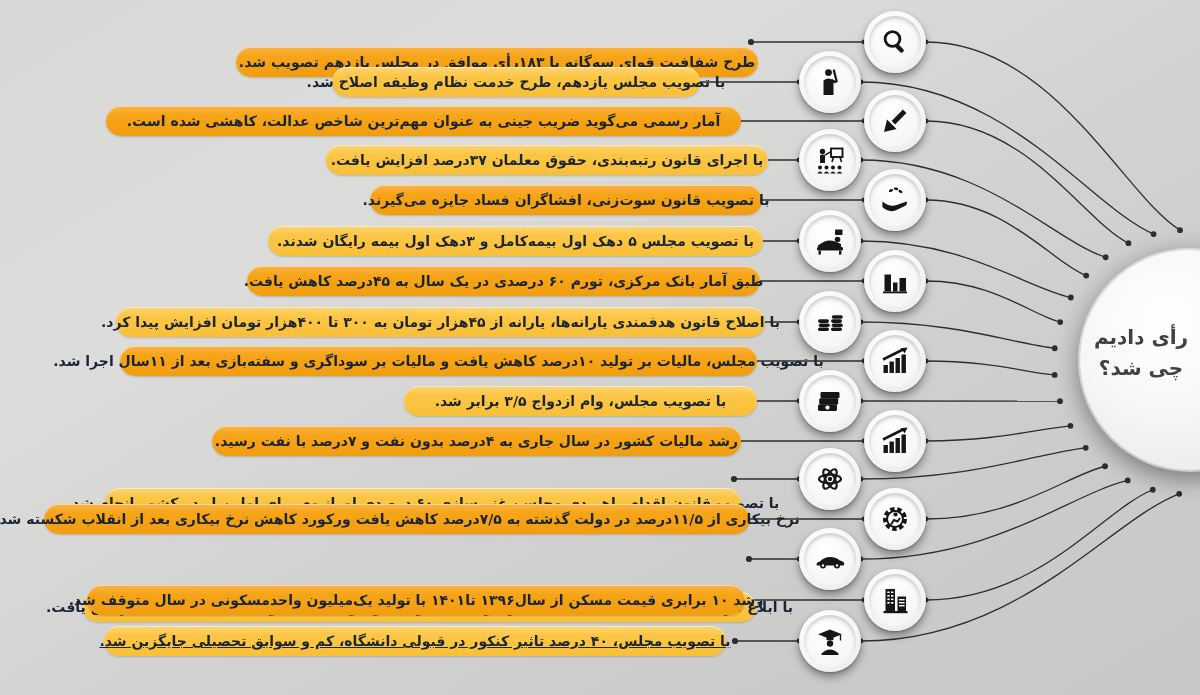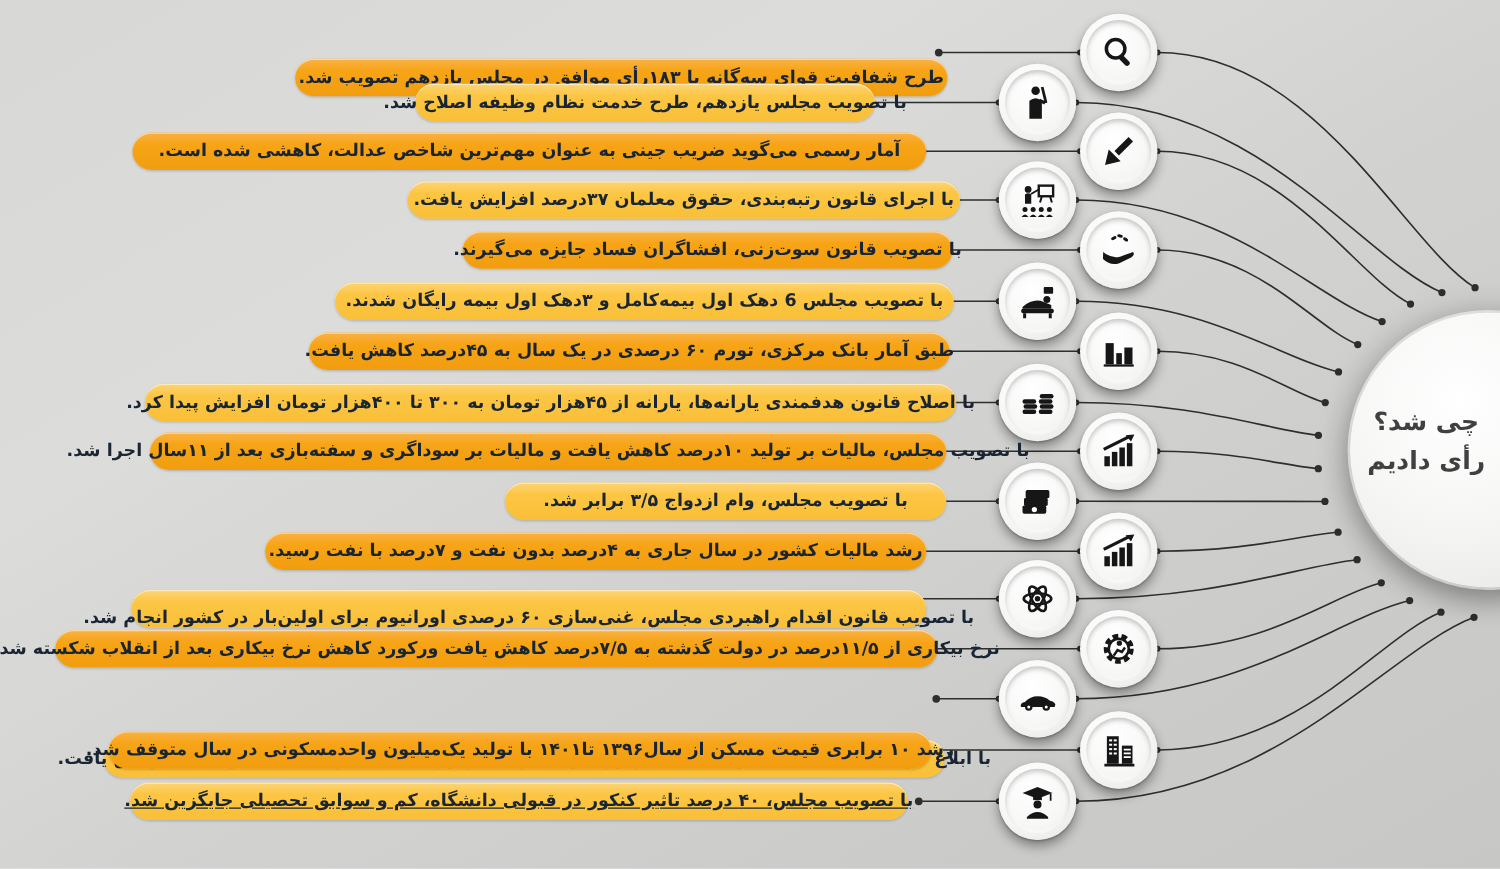--- a/index.html
+++ b/index.html
@@ -148,22 +148,22 @@
       <circle cx="1152.7714355757585" cy="489.74921724341027" r="2.9" fill="#2e2e2e"></circle>
       <line x1="735" y1="641" x2="799" y2="641" stroke="#2e2e2e" stroke-width="1.3"></line>
       <circle cx="735" cy="641" r="3.1" fill="#2e2e2e"></circle>
       <circle cx="799" cy="641" r="2.4" fill="#2e2e2e"></circle>
       <path d="M861 641 C1020.1033451281012 641,1109.201218399838 520.3165631918433,1179.2066902562024 493.82507706322355" fill="none" stroke="#2e2e2e" stroke-width="1.3"></path>
       <circle cx="861" cy="641" r="2.4" fill="#2e2e2e"></circle>
       <circle cx="1179.2066902562024" cy="493.82507706322355" r="2.9" fill="#2e2e2e"></circle>
     </svg>
   <div class="hub"></div>
   <div class="hub-text" dir="rtl">
+    <span>رأی دادیم</span>
     <span>چی شد؟</span>
-    <span>رأی دادیم</span>
   </div>
   <div id="rows">
       <div class="ribbon orange" style="left: 236px; width: 522px; top: 27px; margin-top: 20px;">
         <span>طرح شفافیت قوای سه‌گانه با ۱۸۳رأی موافق در مجلس یازدهم تصویب شد.</span>
       </div>
       <div class="badge" style="left: 864px; top: 11px;">
         <div class="well">
           <svg width="32" height="32" viewBox="0 0 32 32">
             <circle cx="13.5" cy="13" r="7.4" fill="none" stroke="#161616" stroke-width="2.8"></circle>
             <rect x="18.6" y="17.4" width="10" height="4.4" rx="2.2" fill="#161616" transform="rotate(45 18.6 17.4)"></rect>
@@ -228,21 +228,21 @@
             <g fill="#161616">
               <ellipse cx="12" cy="6.5" rx="2.3" ry="1.3" transform="rotate(-25 12 6.5)"></ellipse>
               <ellipse cx="17" cy="4.8" rx="2.3" ry="1.3" transform="rotate(10 17 4.8)"></ellipse>
               <ellipse cx="21.5" cy="7.5" rx="2.3" ry="1.3" transform="rotate(35 21.5 7.5)"></ellipse>
               <path d="M3.5 17.5 q6.5 5.5 13.5 3.8 l10.5 -3.8 q1.6 2.6 -1.6 4.4 l-9.5 4.6 q-7 2.4 -13 -3.4 Z"></path>
             </g>
           </svg>
         </div>
       </div>
       <div class="ribbon amber" style="left: 268px; width: 495px; top: 226px;">
-        <span>با تصویب مجلس 6 دهک اول بیمه‌کامل و ۳دهک اول بیمه رایگان شدند.</span>
+        <span>با تصویب مجلس ۵ دهک اول بیمه‌کامل و ۳دهک اول بیمه رایگان شدند.</span>
       </div>
       <div class="badge" style="left: 799px; top: 210px;">
         <div class="well">
           <svg width="32" height="32" viewBox="0 0 32 32">
             <g fill="#161616">
               <rect x="21" y="4.5" width="7.5" height="5.5" rx="0.8"></rect>
               <circle cx="23.5" cy="14.5" r="2.8"></circle>
               <path d="M4 20.5 q9 -7.5 17 -4 l6 2.5 0 3 -23 0 Z"></path>
               <rect x="3" y="22" width="26" height="3.6" rx="1.4"></rect>
               <rect x="4.5" y="25.6" width="2.4" height="4"></rect>
@@ -326,21 +326,21 @@
               <rect x="4.5" y="20" width="4.4" height="8"></rect>
               <rect x="10.5" y="16.5" width="4.4" height="11.5"></rect>
               <rect x="16.5" y="13" width="4.4" height="15"></rect>
               <rect x="22.5" y="9.5" width="4.4" height="18.5"></rect>
               <line x1="4" y1="14.5" x2="24" y2="4.5" stroke="#161616" stroke-width="2.6"></line>
               <path d="M28.5 2.5 L21.5 3.2 L25.8 8.2 Z"></path>
             </g>
           </svg>
         </div>
       </div>
-      <div class="ribbon amber" style="left: 105px; width: 636px; top: 472px; align-items: flex-end;">
+      <div class="ribbon amber" style="left: 105px; width: 636px; top: 488px;">
         <span>با تصویب قانون اقدام راهبردی مجلس، غنی‌سازی ۶۰ درصدی اورانیوم برای اولین‌بار در کشور انجام شد.</span>
       </div>
       <div class="badge" style="left: 799px; top: 448px;">
         <div class="well">
           <svg width="32" height="32" viewBox="0 0 32 32">
             <g fill="none" stroke="#161616" stroke-width="2.1">
               <ellipse cx="16" cy="16" rx="11" ry="4.4"></ellipse>
               <ellipse cx="16" cy="16" rx="11" ry="4.4" transform="rotate(60 16 16)"></ellipse>
               <ellipse cx="16" cy="16" rx="11" ry="4.4" transform="rotate(120 16 16)"></ellipse>
             </g>

